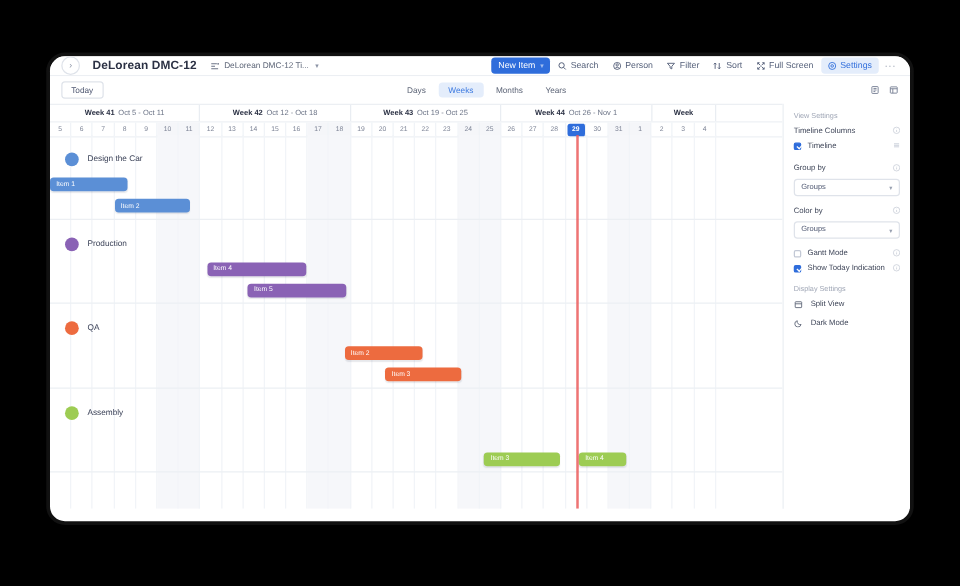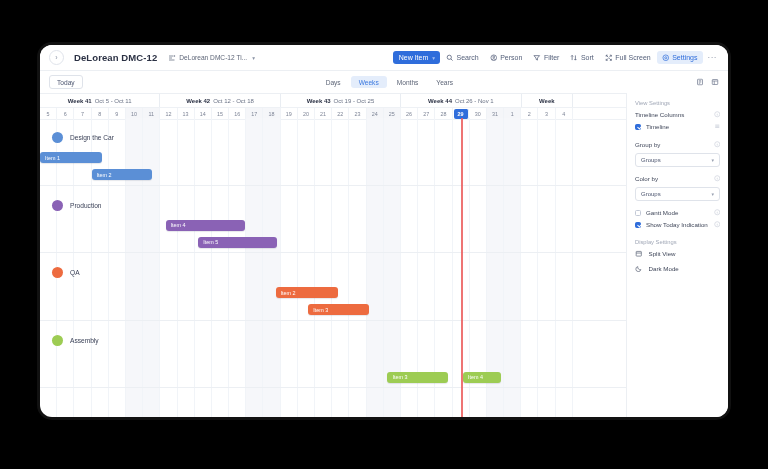--- a/index.html
+++ b/index.html
@@ -7,21 +7,21 @@
     width:768px;height:469px;background:#000;overflow:hidden;
     font-family:"Liberation Sans", sans-serif;
   }
   .frame{
     position:absolute;left:40px;top:45px;width:688px;height:372px;
     background:#fff;border-radius:12px;overflow:hidden;
     box-shadow:0 0 0 3px #111, 0 0 0 5px #000;
   }
   
   .topbar{
-    height:26px;display:flex;align-items:center;padding:0 7px 0 9px;
+    height:16px;display:flex;align-items:center;padding:0 7px 0 9px;
     border-bottom:1px solid #eceff3;background:#fff;box-sizing:border-box;
   }
   .collapse-btn{
     width:13px;height:13px;border-radius:50%;border:1px solid #dfe3ea;
     display:flex;align-items:center;justify-content:center;
     font-size:7px;color:#8b93a5;background:#fff;cursor:pointer;flex:none;
   }
   .board-title{
     font-size:9.5px;font-weight:700;color:#2b3144;margin-left:10px;
     letter-spacing:.1px;white-space:nowrap;

